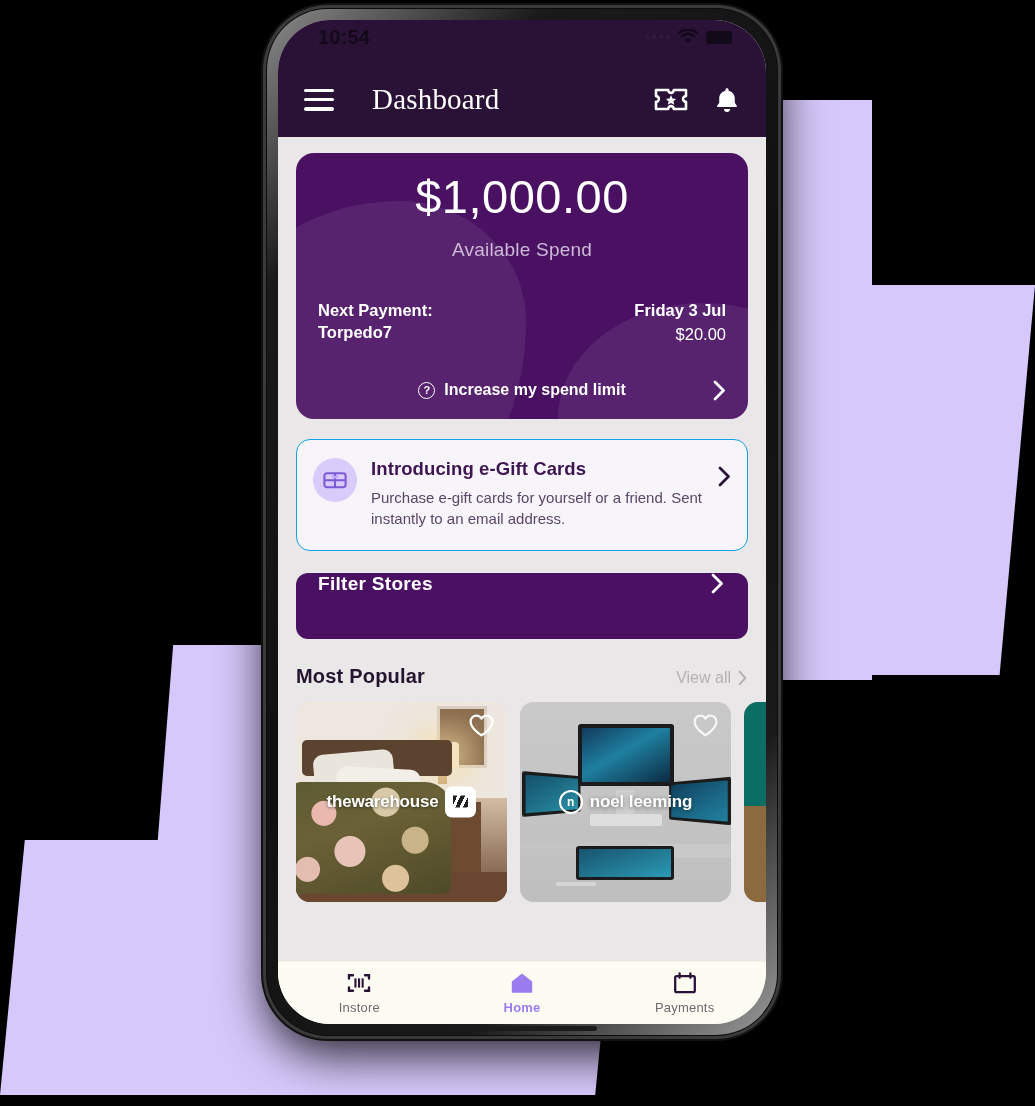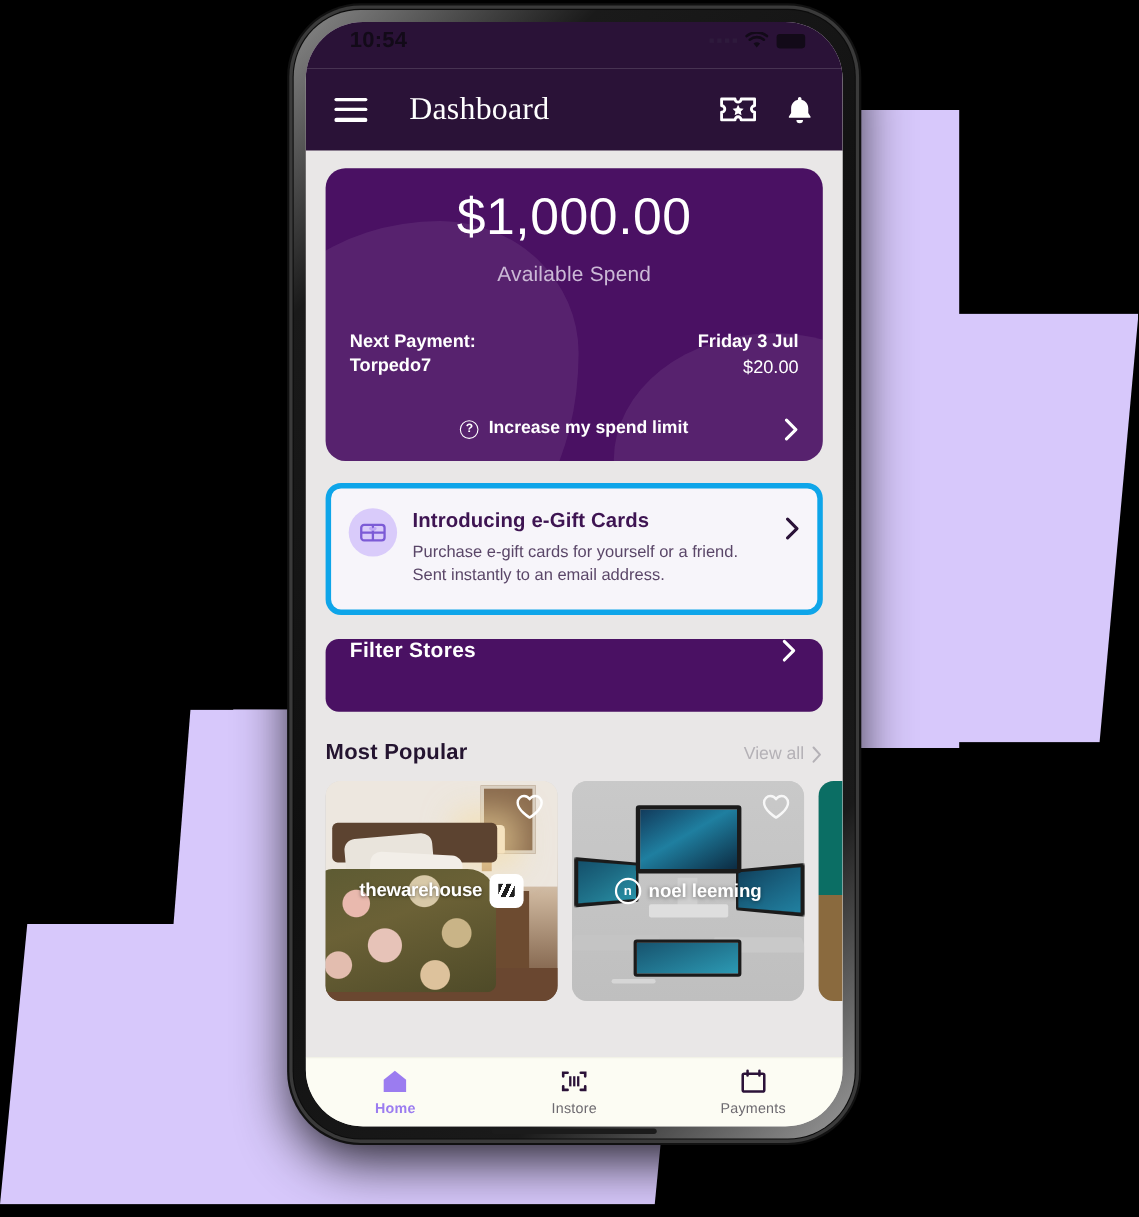--- a/index.html
+++ b/index.html
@@ -98,21 +98,21 @@
     font-size:16px; font-weight:600; padding:0 22px;
   }
   .bal-cta .chev { position:absolute; right:22px; }
   .q-icon { width:17px; height:17px; border:1.7px solid #fff; border-radius:50%;
             font-size:11px; line-height:14px; text-align:center; font-weight:700; }
 
   
   .promo {
     margin-top:20px; background:#F7F5FA; border-radius:14px; padding:18px 16px 20px 16px;
     display:flex; gap:14px; align-items:flex-start; position:relative;
-    border:5px solid #0ea5e9;
+    border:1px solid #0ea5e9;
   }
   .promo-icon {
     flex:0 0 auto; width:44px; height:44px; border-radius:50%;
     background:#D9CBFA; display:flex; align-items:center; justify-content:center;
   }
   .promo-body { flex:1; padding-right:26px; }
   .promo-title { font-size:18.5px; font-weight:700; color:#3E1452; letter-spacing:.1px; }
   .promo-sub { font-size:15px; color:#5A4668; line-height:1.42; margin-top:7px; }
   .promo-chev { position:absolute; right:16px; top:26px; }
 
@@ -386,41 +386,41 @@
 
           <div class="store-card third">
             <div class="art-third"></div>
           </div>
 
         </div>
       </div>
 
       <div class="tabbar">
 
-        <div class="tab active">
-          <svg width="26" height="24" viewBox="0 0 26 24">
-            <path d="M13 2.5 2.8 10.6v11.2h20.4V10.6z" fill="#9B7CF0"></path>
-          </svg>
-          <span class="tab-label">Home</span>
-        </div>
-
         <div class="tab">
           <svg width="26" height="24" viewBox="0 0 26 24">
             <g fill="none" stroke="#2B1238" stroke-width="2.4" stroke-linecap="round">
               <path d="M3 7.5V4.2h4M23 7.5V4.2h-4M3 16.5v3.3h4M23 16.5v3.3h-4"></path>
             </g>
             <g fill="#2B1238">
               <rect x="8.4" y="7.4" width="2.1" height="9.2"></rect>
               <rect x="12" y="7.4" width="2.1" height="9.2"></rect>
               <rect x="15.6" y="7.4" width="2.1" height="9.2"></rect>
             </g>
           </svg>
           <span class="tab-label">Instore</span>
         </div>
 
+        <div class="tab active">
+          <svg width="26" height="24" viewBox="0 0 26 24">
+            <path d="M13 2.5 2.8 10.6v11.2h20.4V10.6z" fill="#9B7CF0"></path>
+          </svg>
+          <span class="tab-label">Home</span>
+        </div>
+
         <div class="tab">
           <svg width="26" height="24" viewBox="0 0 26 24">
             <rect x="3.2" y="5.2" width="19.6" height="16" rx="1.4" fill="none" stroke="#2B1238" stroke-width="2.3"></rect>
             <path d="M7.6 2.4v4.4M18.4 2.4v4.4" stroke="#2B1238" stroke-width="2.3" stroke-linecap="round"></path>
           </svg>
           <span class="tab-label">Payments</span>
         </div>
 
 
       </div>

